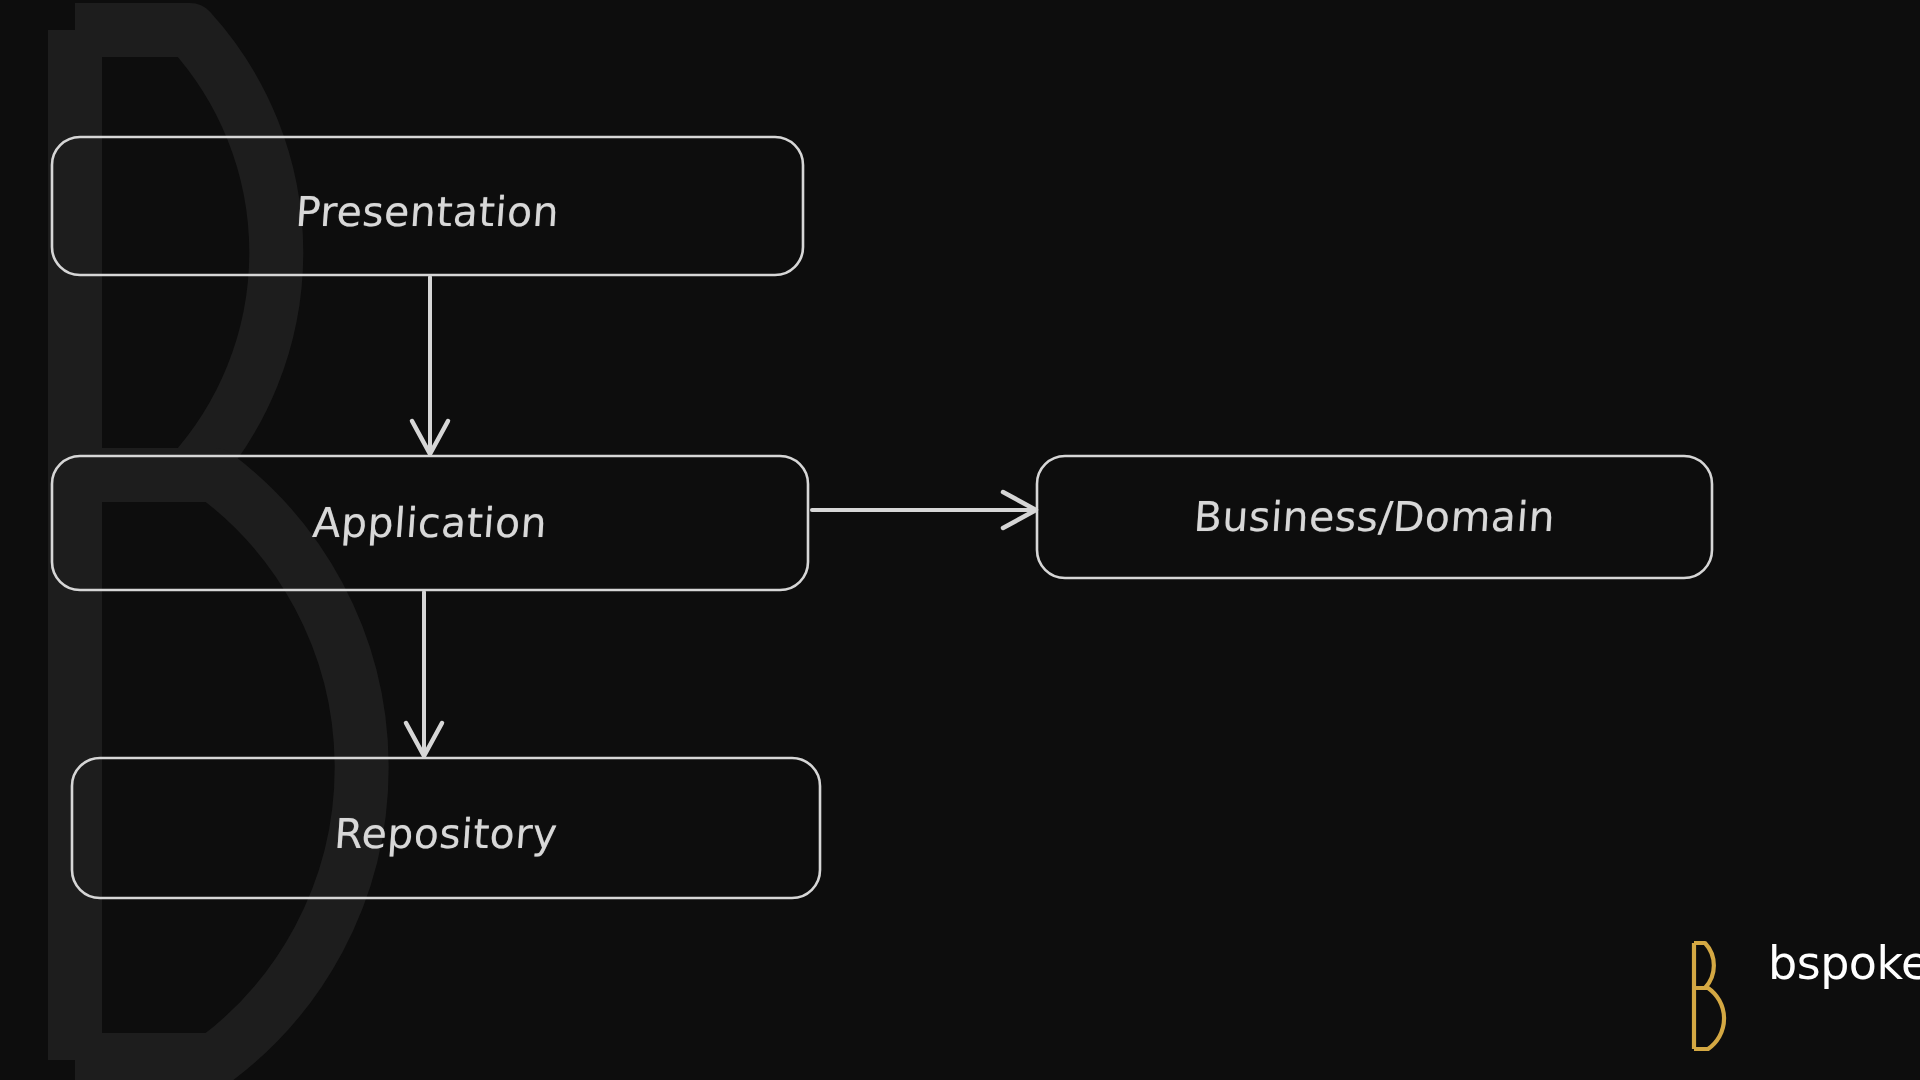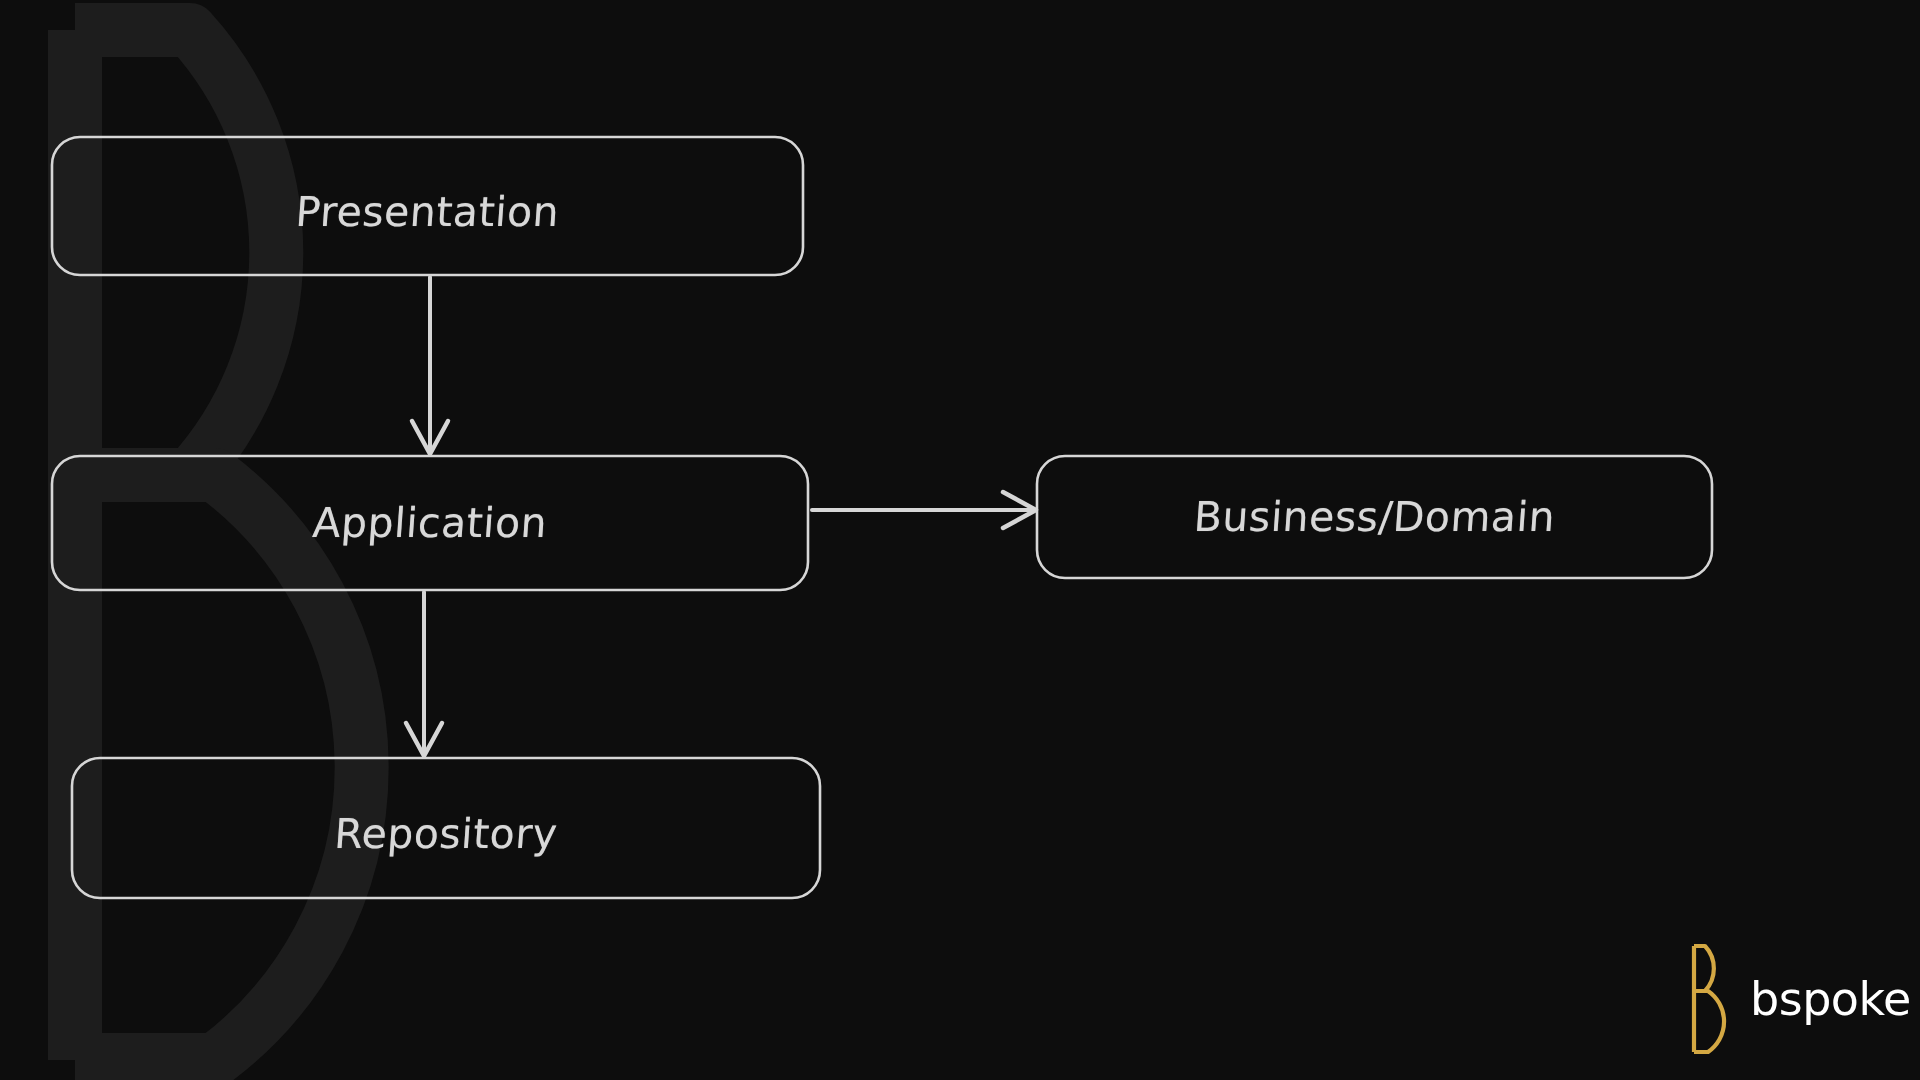--- a/index.html
+++ b/index.html
@@ -50,22 +50,22 @@
   #label-business     { left:1037px;top:456px; width:675px; line-height:122px; }
   #label-repository   { left:72px;  top:764px; width:748px; line-height:140px; }
 
   
   #brand-logo {
     position:absolute;
     left:1688px; top:940px;
     width:220px; height:118px;
     z-index:3;
     display:flex;
-    align-items:center;
-    gap:4px;
+    align-items:flex-start;
+    gap:22px;
   }
   #brand-mark { flex:0 0 auto; }
   #brand-text {
     color:#ffffff;
     font-family:"DejaVu Sans", sans-serif;
     font-size:46px;
     font-weight:400;
     letter-spacing:-0.5px;
     line-height:1;
     user-select:none;

